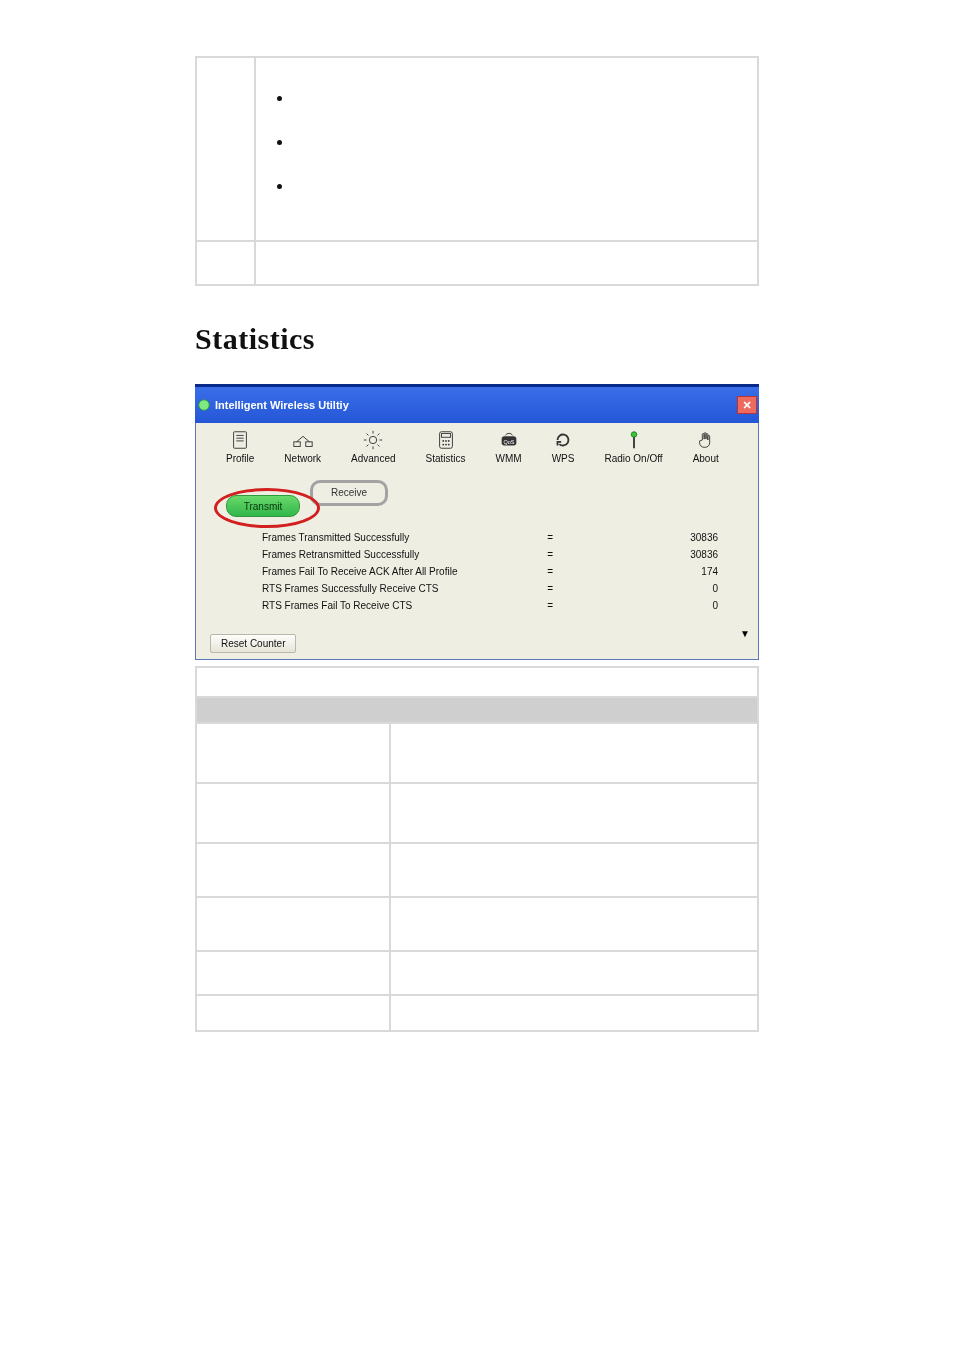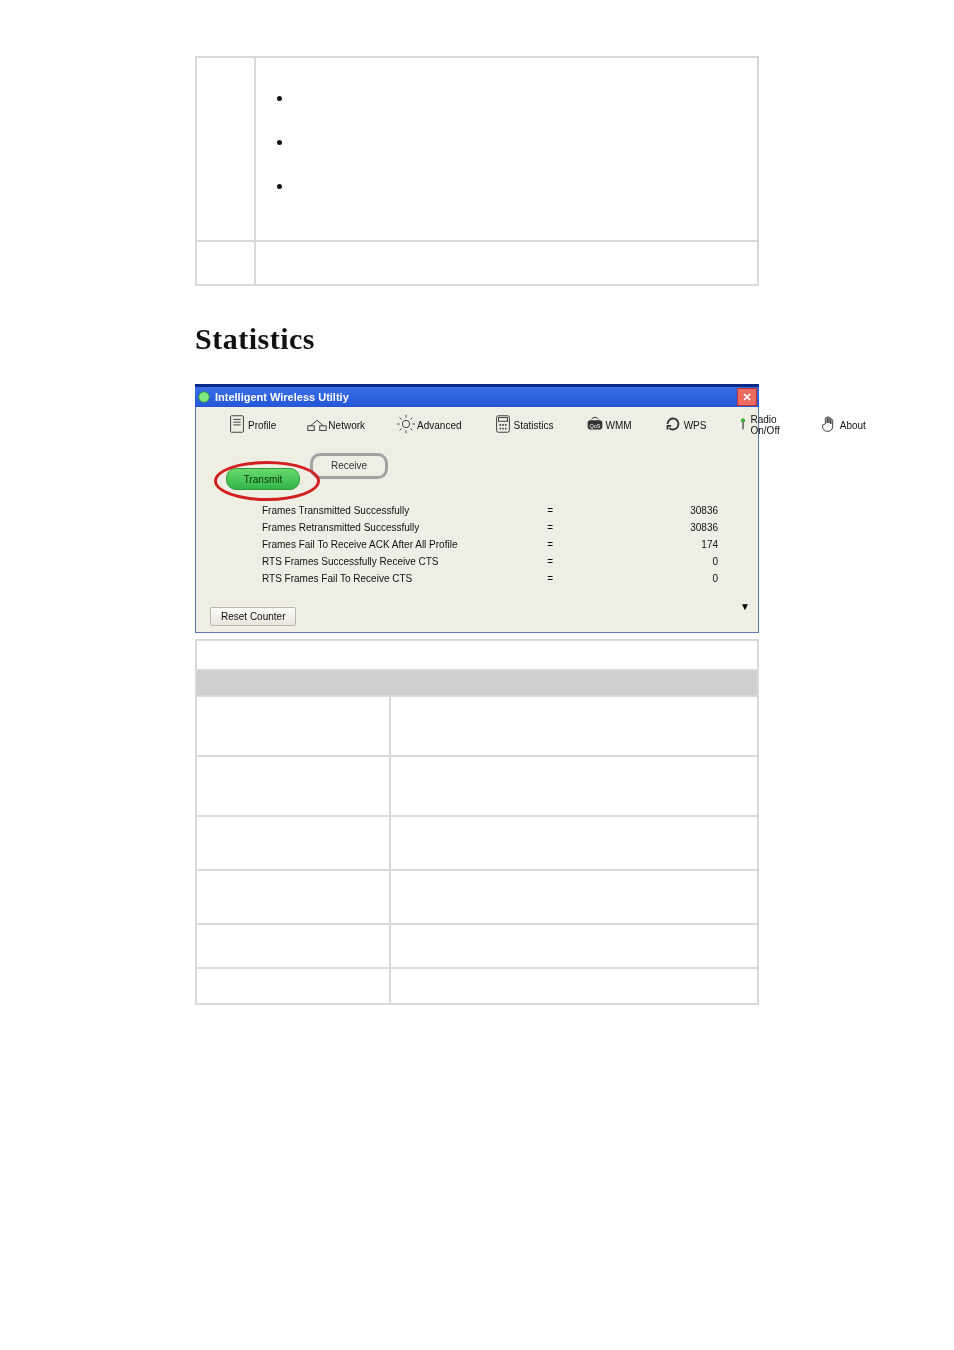--- a/index.html
+++ b/index.html
@@ -11,27 +11,27 @@
   .cell-a { width:55px; height:180px; }
   .cell-b { height:180px; }
   .cell-c { width:55px; height:40px; }
   .cell-d { height:40px; }
   .dots { list-style:disc; margin:30px 0 0 36px; padding:0; }
   .dots li { height:44px; }
   .dots li span { visibility:hidden; }
   h1.stats { font-family:Georgia, 'Times New Roman', serif; font-weight:900; font-size:30px; margin:36px 140px 10px 140px; letter-spacing:0.5px; }
   
   .win-wrap { margin:28px 140px 2px 140px; border-top:3px solid #0a2a8a; }
-  .titlebar { background:linear-gradient(#3a6ee8,#2456d6); height:20px; display:flex; align-items:center; padding:0 2px; }
+  .titlebar { background:linear-gradient(#3a6ee8,#2456d6); height:20px; display:flex; align-items:center; padding:8px 2px; }
   .tb-icon { width:14px; height:14px; }
   .tb-title { color:#fff; font-size:11px; font-weight:bold; margin-left:4px; flex:1; }
   .closebtn { width:18px; height:16px; background:#ec6b5e; border:1px solid #b33; display:flex; align-items:center; justify-content:center; color:#fff; font-size:11px; font-weight:bold; line-height:1; }
   .client { background:#efeee3; border:1px solid #5b77b7; border-top:0; }
   .toolbar { display:flex; gap:30px; padding:6px 30px 4px 30px; }
-  .tool { display:flex; align-items:center; font-size:10px; }
+  .tool { display:flex; flex-direction:column; align-items:center; font-size:10px; }
   .tool-icon { width:22px; height:22px; margin-bottom:2px; }
   .tabs { display:flex; align-items:center; padding:0 0 6px 30px; }
   .tab { height:20px; border-radius:10px; font-size:10px; display:flex; align-items:center; justify-content:center; margin-right:10px; }
   .tab-active { width:72px; background:linear-gradient(#69d96b,#32b64a); color:#07360a; border:1px solid #2e9a3b; }
   .tab-inactive { width:72px; background:#efeee3; color:#333; border:3px solid #a3a3a3; }
   .tab-ring { position:relative; display:inline-block;margin-top:27px; }
   .ring { position:absolute; left:-12px; top:-7px; width:100px; height:34px; border:3px solid #d21f1f; border-radius:50%; pointer-events:none; }
   .statgrid { padding:6px 40px 14px 66px; font-size:10px; }
   .srow { display:flex; align-items:center; padding:3px 0; }
   .srow .lbl { width:260px; }

